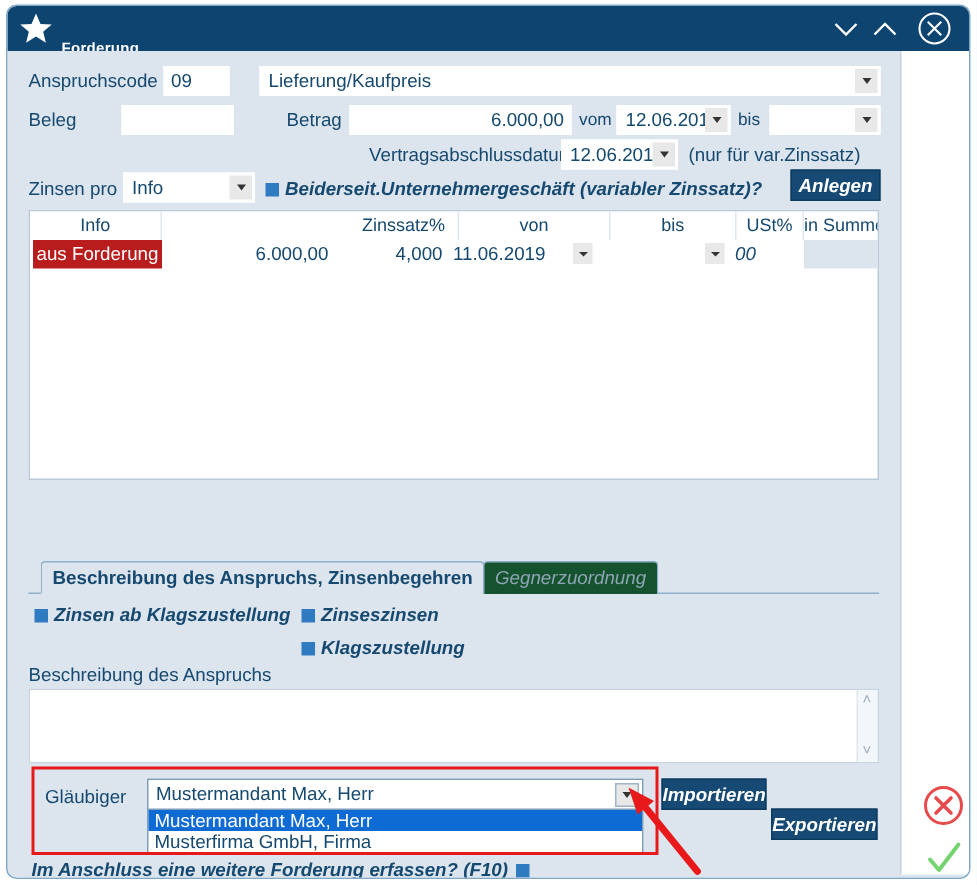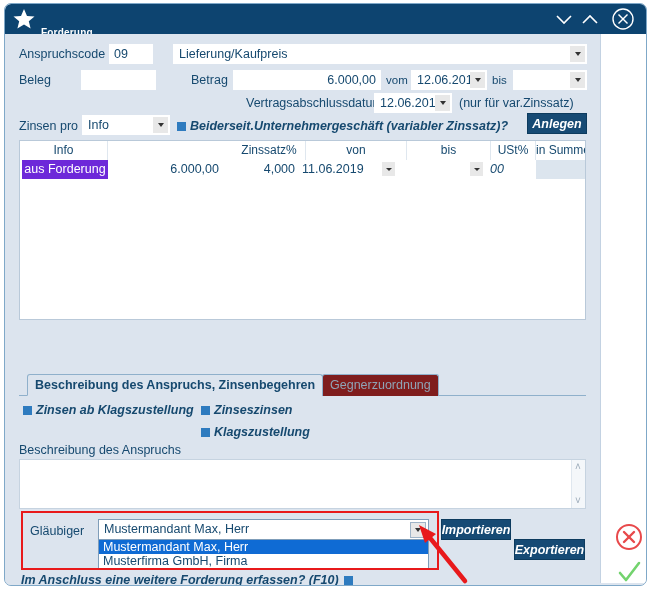--- a/index.html
+++ b/index.html
@@ -184,21 +184,21 @@
   .gc {
     position: absolute; top: 0;
     height: 19px;
     font-size: 12.5px;
     color: #16496f;
     line-height: 19px;
     white-space: nowrap;
     overflow: hidden;
   }
   .gc-sel {
-    background: #6d28d9;
+    background: #b91c1c;
     color: #ffffff;
     text-align: center;
   }
   .gc-shade { background: #dce5ee; }
   .gc-arrow {
     position: absolute;
     width: 13px; height: 14px;
     top: 2px;
     background: #e8e8e8;
     display: flex; align-items: center; justify-content: center;
@@ -231,22 +231,23 @@
     white-space: nowrap;
   }
   .tab-active {
     left: 8px;
     background: #dce4ee;
     color: #16496f;
     font-weight: bold;
     border-bottom: 1px solid #dce4ee;
   }
   .tab-inactive {
-    background: #7f1d1d;
+    background: #14532d;
     color: #8fa4b6;
+    font-style: italic;
   }
 
   
   .textarea-box {
     position: absolute;
     left: 14px; top: 425px;
     width: 567px; height: 50px;
     background: #ffffff;
     border: 1px solid #c6d3e0;
   }

